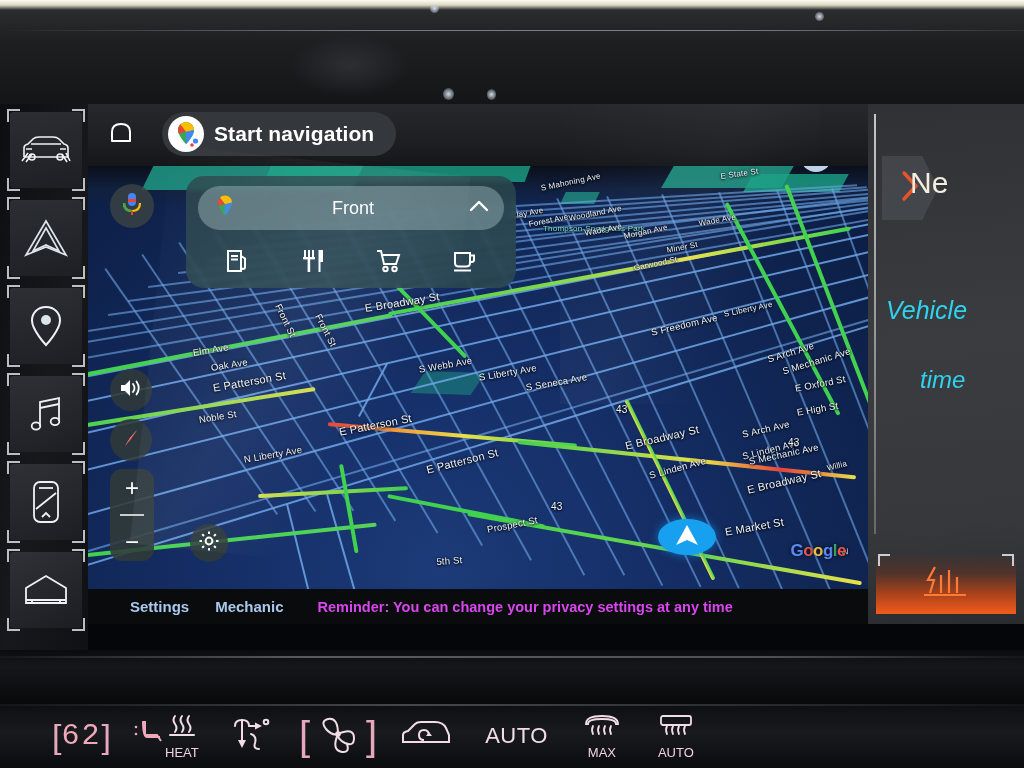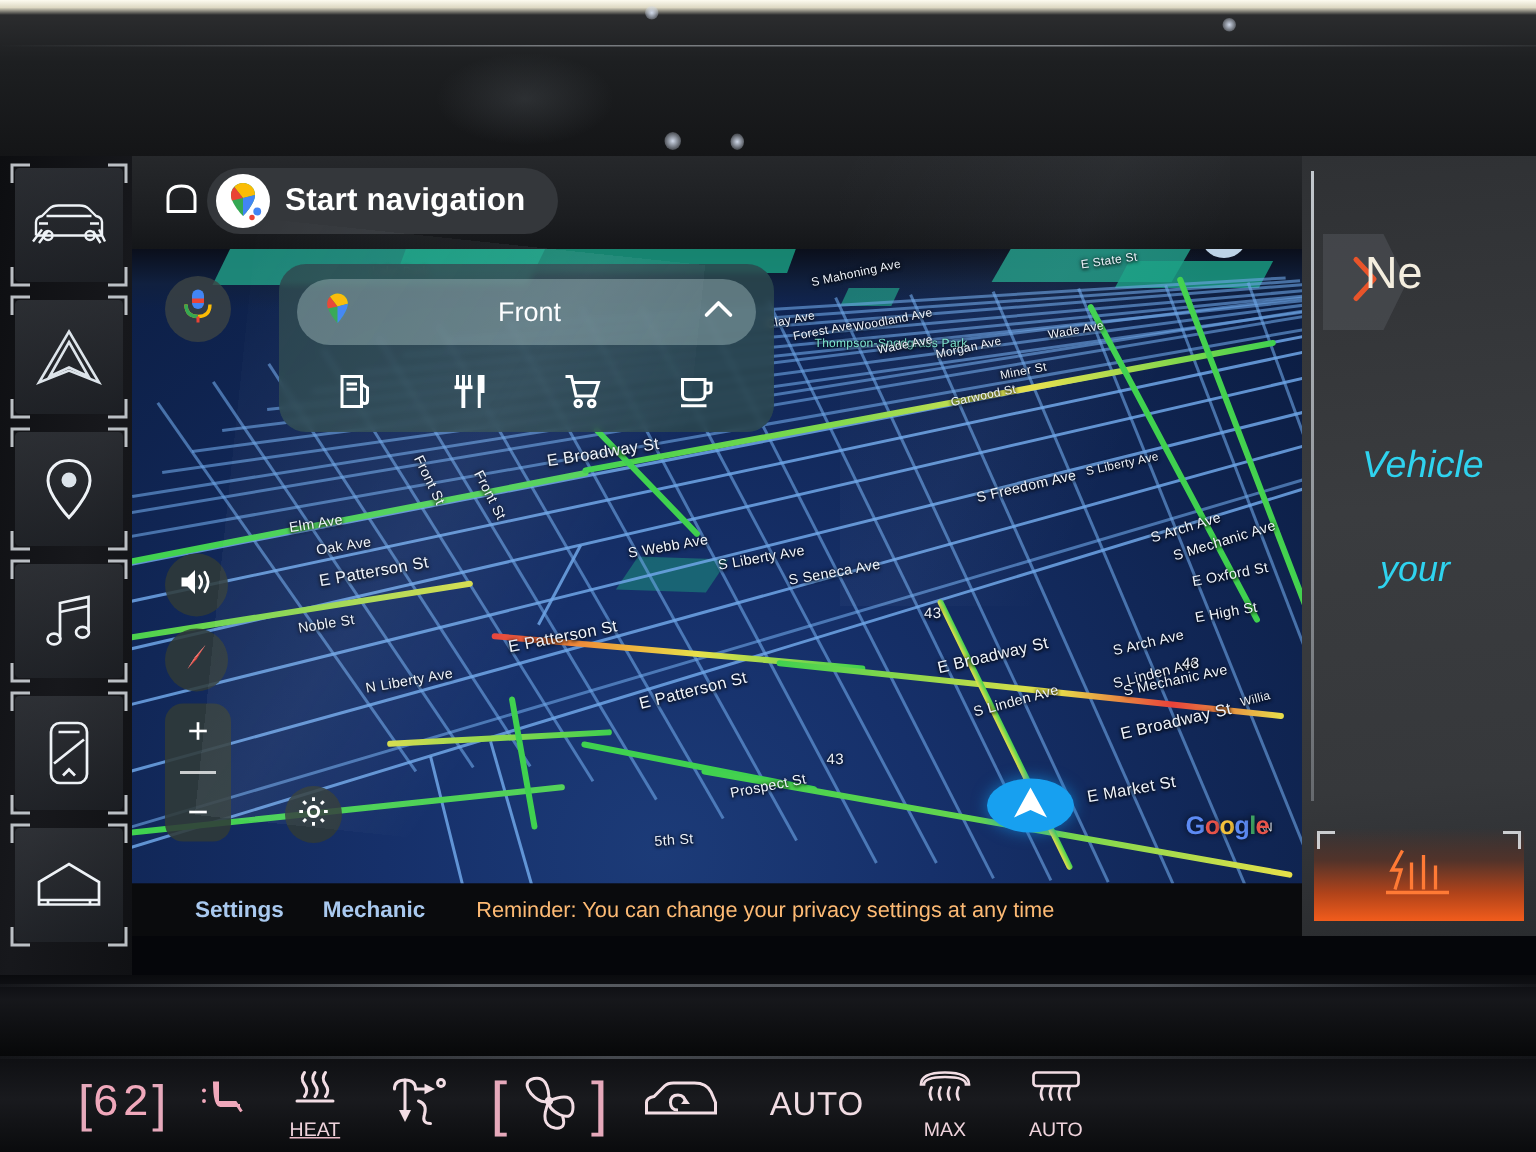--- a/index.html
+++ b/index.html
@@ -84,21 +84,21 @@
   .mlabel.park-l{ color:#7de8cf; font-size:8px; text-align:center;}
   .mlabel.hwy{ font-size:10px; }
 
   
   #topbar{
     position:absolute; left:0; top:0; width:780px; height:62px; z-index:9;
     background:linear-gradient(180deg,#26282b 0%,#1b1d20 70%,#141619 100%);
   }
   #bell{ position:absolute; left:18px; top:16px; }
   #startnav{
-    position:absolute; left:50px; top:8px; height:44px; padding:0 22px 0 6px;
+    position:absolute; left:74px; top:8px; height:44px; padding:0 22px 0 6px;
     display:flex; align-items:center; gap:10px;
     background:#34373b; border-radius:24px;
   }
   #startnav .gicon{
     width:36px;height:36px;border-radius:50%;background:#fff;
     display:flex;align-items:center;justify-content:center;position:relative;
   }
   #startnav .txt{ color:#fff; font-size:21px; font-weight:bold; letter-spacing:.1px; }
 
   
@@ -155,38 +155,38 @@
   #googlewm span:nth-child(4){color:#5d8bf4;}
   #googlewm span:nth-child(5){color:#3fa463;}
   #googlewm span:nth-child(6){color:#e8544a;}
 
   
   #notif{
     position:absolute; left:0; top:485px; width:780px; height:35px; z-index:9;
     background:#0a0b0d; display:flex; align-items:center; padding-left:42px; gap:26px;
   }
   #notif .nlink{ color:#a9c9ef; font-size:15px; font-weight:bold; }
-  #notif .ntext{ color:#fdba74; font-size:14.5px; font-weight:normal; margin-left:8px;}
+  #notif .ntext{ color:#d946ef; font-size:14.5px; font-weight:bold; margin-left:8px;}
 
   
   #rightpanel{
     position:absolute; left:868px; top:104px; width:156px; height:520px; z-index:5;
     background:linear-gradient(175deg,#2f3134 0%,#3a3c3f 45%,#36383b 80%,#2a2c2f 100%);
     overflow:hidden;
   }
   #rightpanel .edge-l{ position:absolute;left:6px;top:10px;width:2px;height:420px;
     background:linear-gradient(180deg,rgba(220,226,232,.85),rgba(190,196,204,.35)); }
   #rpchevron{
     position:absolute; left:14px; top:52px; width:56px; height:64px;
     background:rgba(78,82,86,.6);
     clip-path:polygon(0 0,72% 0,100% 50%,72% 100%,0 100%);
     display:flex;align-items:center;justify-content:center;
   }
   #rp-title{ position:absolute; left:42px; top:62px; color:#f4eedf; font-size:30px; }
-  #rp-l1{ position:absolute; left:18px; top:192px; color:#2fd3ef; font-size:25px; font-style:italic;margin-left:22px; }
+  #rp-l1{ position:absolute; left:18px; top:192px; color:#2fd3ef; font-size:25px; font-style:italic; }
   #rp-l2{ position:absolute; left:52px; top:262px; color:#2fd3ef; font-size:24px; font-style:italic; }
   #rp-charge{
     position:absolute; left:8px; bottom:10px; width:140px; height:62px;
     background:linear-gradient(0deg,#f25c1c 0%,#b0431a 30%,#52332a 65%,rgba(50,52,55,0) 100%);
     display:flex; align-items:center; justify-content:center;
   }
   #rp-charge .crn{ position:absolute;width:12px;height:12px;border:2px solid rgba(240,244,248,.8); }
   #rp-charge .crn.tl{left:2px;top:2px;border-right:0;border-bottom:0;}
   #rp-charge .crn.tr{right:2px;top:2px;border-left:0;border-bottom:0;}
 
@@ -635,21 +635,21 @@
     <div id="rpchevron">
       <span>
         <svg width="22" height="34" viewBox="0 0 22 34">
             <polyline points="5,4 17,17 5,30" fill="none" stroke="#e8542a" stroke-width="3.4" stroke-linecap="round" stroke-linejoin="round"></polyline>
           </svg>
       </span>
     </div>
 
     <div id="rp-title">Ne</div>
     <div id="rp-l1">Vehicle</div>
-    <div id="rp-l2">your</div>
+    <div id="rp-l2">time</div>
 
     <div id="rp-charge">
       <i class="crn tl"></i>
         <i class="crn tr"></i>
       <span>
         <svg width="54" height="40" viewBox="0 0 54 40">
             <g fill="none" stroke="#ff7a35" stroke-width="2.2">
           <path d="M16 6 L9 19 L15 19 L11 32"></path>
           <path d="M22 32 L22 14 M30 32 L30 9 M38 32 L38 16"></path>
           <path d="M5 34 L47 34"></path>
@@ -671,21 +671,21 @@
           <circle cx="5" cy="10" r="1.3" fill="#f0a8bb" stroke="none"></circle>
           <circle cx="5" cy="17" r="1.3" fill="#f0a8bb" stroke="none"></circle>
           <path d="M14 4 L14 18 L26 18 L30 24"></path>
           <path d="M12 4 Q12 20 16 20 L29 20"></path>
         </g>
           </svg>
       </span>
     </span>
 
 
-    <span class="cl-item" style="margin-left:28px;text-decoration:underline;">
+    <span class="cl-item" style="">
       <span>
         <svg width="34" height="26" viewBox="0 0 34 26">
             <g fill="none" stroke="#f2dde4" stroke-width="2" stroke-linecap="round">
           <path d="M10 3 Q7 7 10 11 Q13 15 10 19"></path>
           <path d="M17 3 Q14 7 17 11 Q20 15 17 19"></path>
           <path d="M24 3 Q21 7 24 11 Q27 15 24 19"></path>
           <path d="M5 22 L29 22"></path>
         </g>
           </svg>
       </span>

